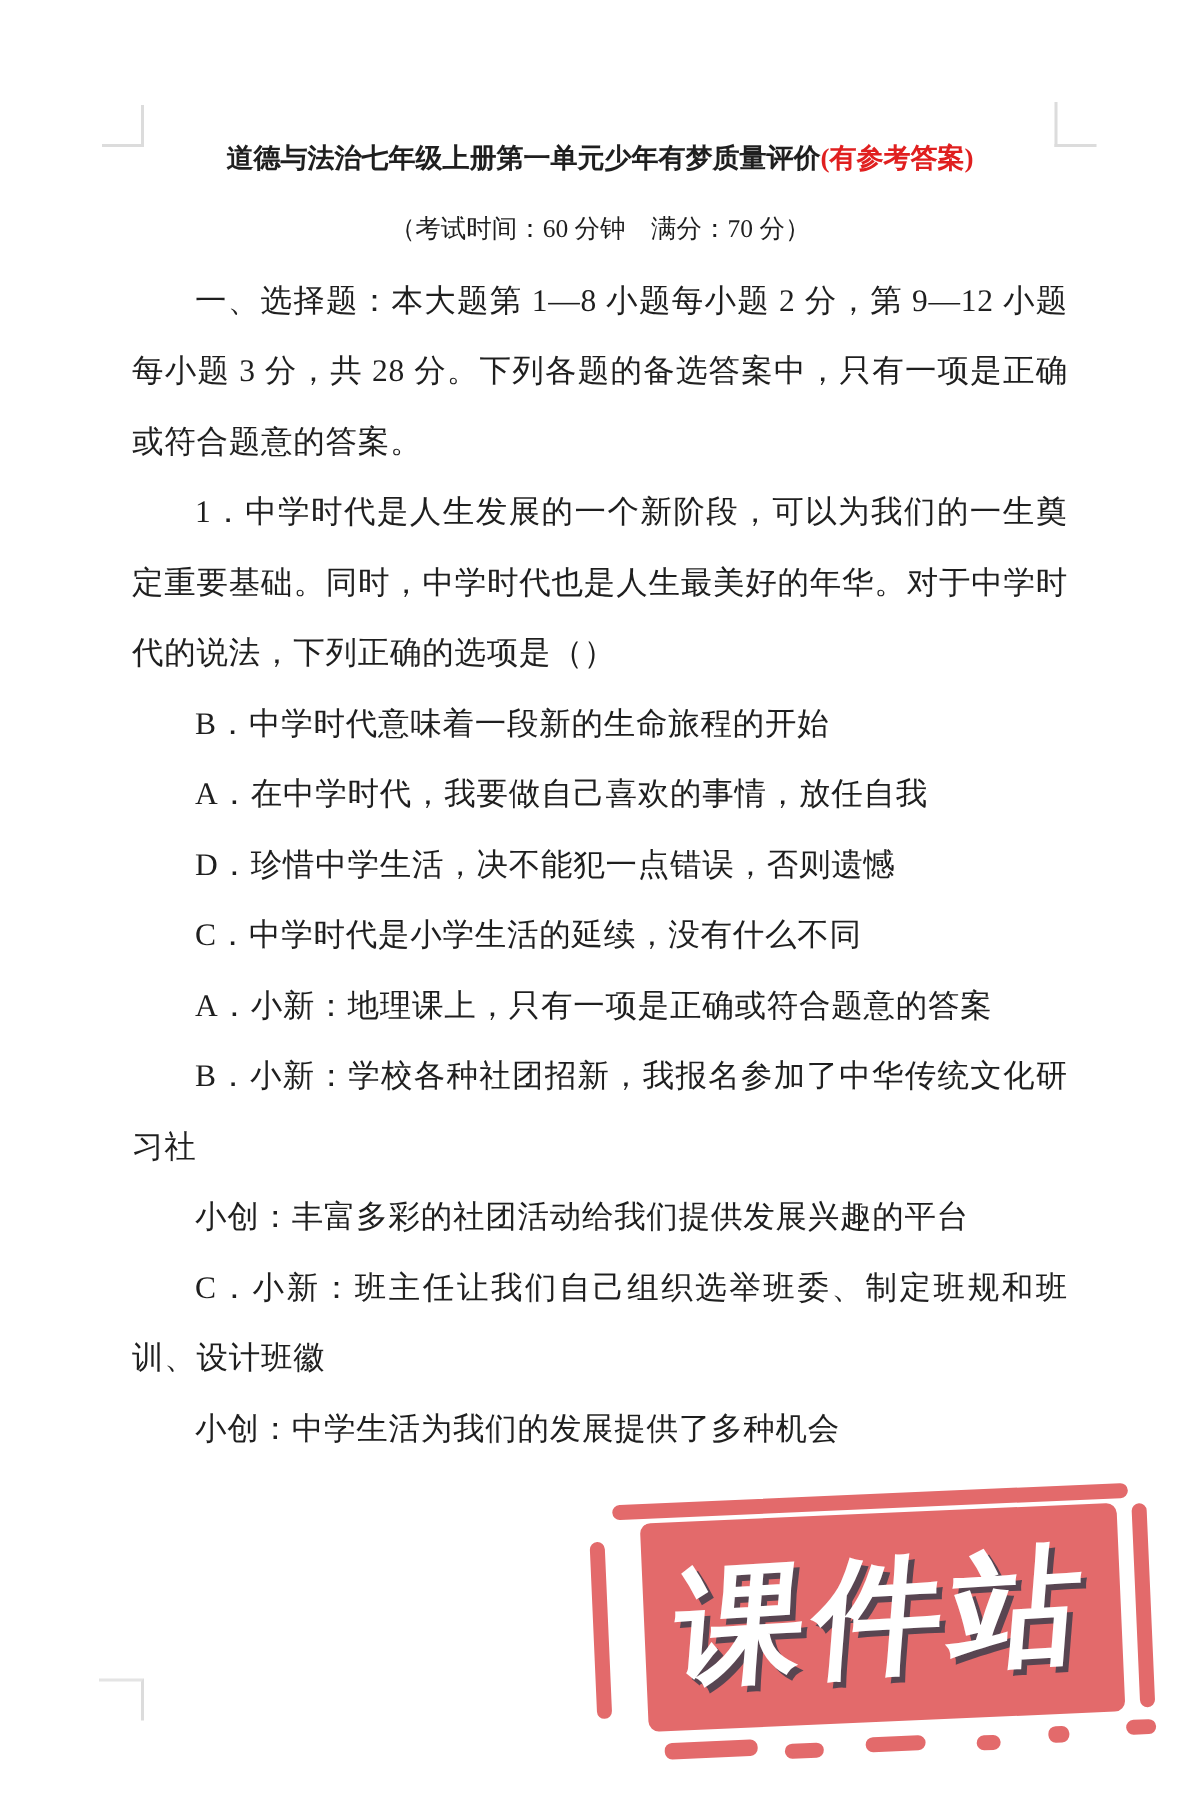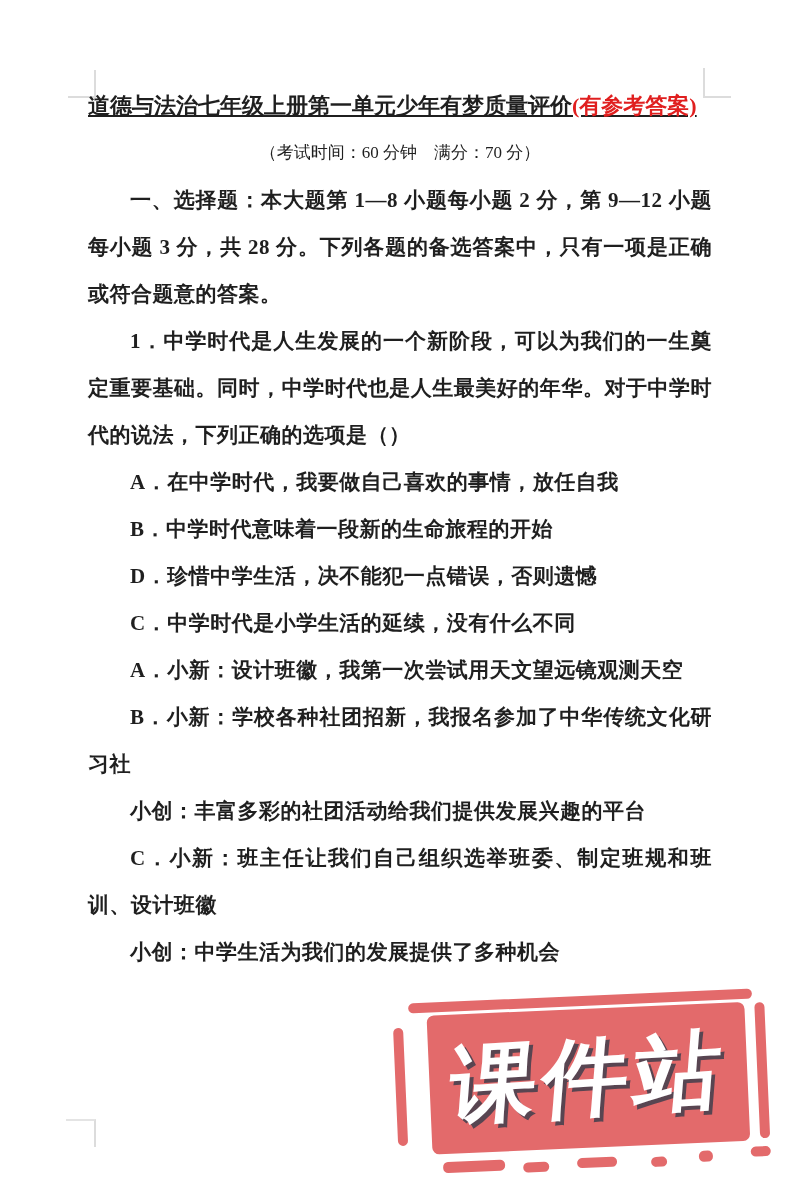--- a/index.html
+++ b/index.html
@@ -24,40 +24,39 @@
              border-left: 2px solid #dcdcdc;  border-bottom: 2px solid #dcdcdc; }
   .crop-bl { left: 66px;  top: 1119px; width: 28px; height: 26px;
              border-right: 2px solid #dcdcdc; border-top: 2px solid #e4e4e4; }
 
   .content {
     position: absolute;
     left: 88px; top: 82px;
     width: 624px;
   }
   .title {
-    font-size: 22px;
+    text-align: center;
+    font-size: 18px;
     font-weight: bold;
     line-height: 47px;
     white-space: nowrap;
-    text-decoration: underline;
   }
   .title .red { color: #e01f1f; }
   .subtitle {
     text-align: center;
     font-size: 17px;
     line-height: 48px;
   }
   .para {
     margin: 0;
     font-size: 21px;
     line-height: 47px;
     text-indent: 2em;
     text-align: justify;
     letter-spacing: 0.5px;
-    font-weight: bold;
   }
 
   
   .stamp {
     position: absolute;
     left: 396px; top: 996px;
     width: 374px; height: 192px;
     transform: rotate(-2.5deg);
     opacity: 0.9;
     pointer-events: none;
@@ -99,25 +98,25 @@
   <div class="crop crop-tl"></div>
   <div class="crop crop-tr"></div>
   <div class="crop crop-bl"></div>
 
   <div class="content">
     <div class="title"><span>道德与法治七年级上册第一单元少年有梦质量评价</span><span class="red">(有参考答案)</span></div>
     <div class="subtitle">（考试时间：60 分钟　满分：70 分）</div>
     <div>
         <p class="para">一、选择题：本大题第 1—8 小题每小题 2 分，第 9—12 小题每小题 3 分，共 28 分。下列各题的备选答案中，只有一项是正确或符合题意的答案。</p>
         <p class="para">1．中学时代是人生发展的一个新阶段，可以为我们的一生奠定重要基础。同时，中学时代也是人生最美好的年华。对于中学时代的说法，下列正确的选项是（）</p>
+        <p class="para">B．中学时代意味着一段新的生命旅程的开始</p>
         <p class="para">A．在中学时代，我要做自己喜欢的事情，放任自我</p>
-        <p class="para">B．中学时代意味着一段新的生命旅程的开始</p>
         <p class="para">D．珍惜中学生活，决不能犯一点错误，否则遗憾</p>
         <p class="para">C．中学时代是小学生活的延续，没有什么不同</p>
-        <p class="para">A．小新：设计班徽，我第一次尝试用天文望远镜观测天空</p>
+        <p class="para">A．小新：地理课上，只有一项是正确或符合题意的答案</p>
         <p class="para">B．小新：学校各种社团招新，我报名参加了中华传统文化研习社</p>
         <p class="para">小创：丰富多彩的社团活动给我们提供发展兴趣的平台</p>
         <p class="para">C．小新：班主任让我们自己组织选举班委、制定班规和班训、设计班徽</p>
         <p class="para">小创：中学生活为我们的发展提供了多种机会</p>
       </div>
   </div>
 
   <div class="stamp">
     <div class="bar frame-top"></div>
     <div class="bar frame-left"></div>

